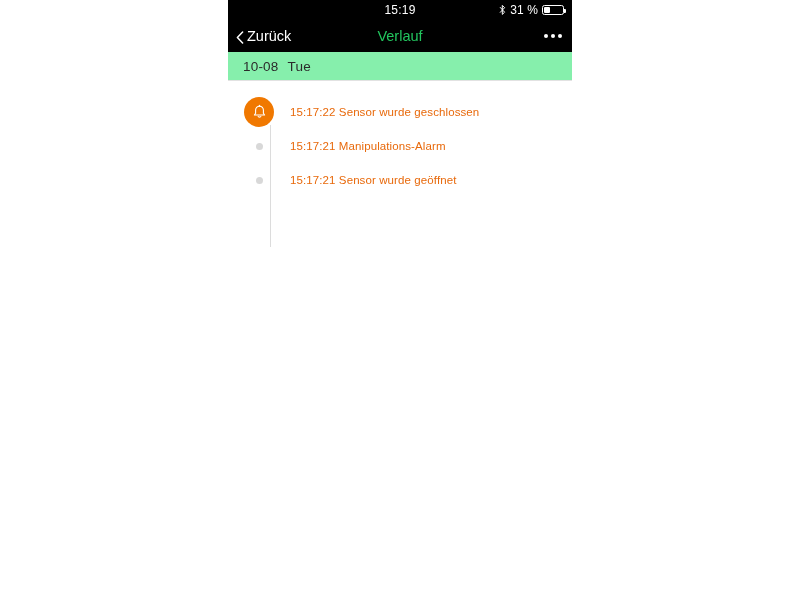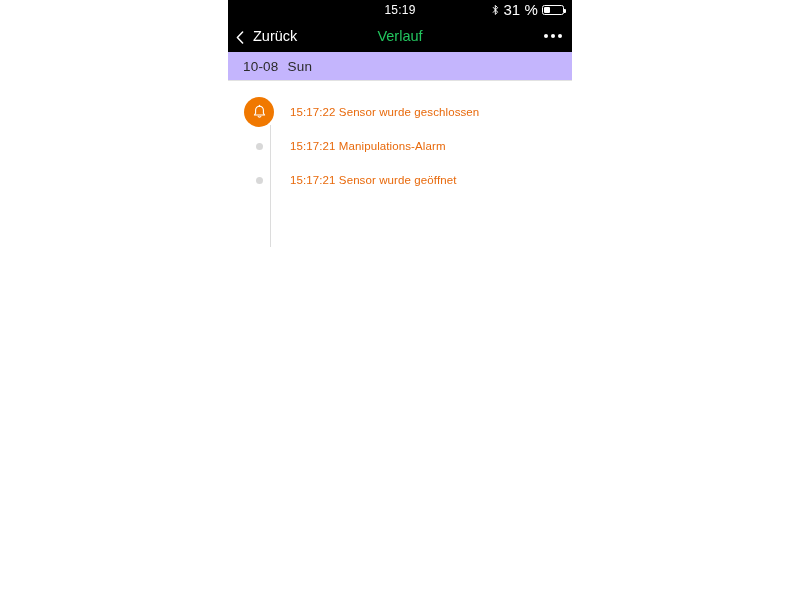--- a/index.html
+++ b/index.html
@@ -53,21 +53,21 @@
     gap: 4px;
   }
   .bt-icon {
     display: inline-block;
     width: 7px;
     height: 12px;
     position: relative;
   }
   .bt-icon svg { display: block; }
   .battery-pct {
-    font-size: 15px;
+    font-size: 12px;
     letter-spacing: 0.1px;
   }
   .battery {
     display: inline-block;
     width: 22px;
     height: 10px;
     border: 1px solid #ffffff;
     border-radius: 2.5px;
     position: relative;
     box-sizing: border-box;
@@ -99,21 +99,21 @@
     background: #000000;
     color: #ffffff;
   }
   .nav-back {
     position: absolute;
     left: 8px;
     top: 0;
     height: 32px;
     display: flex;
     align-items: center;
-    gap: 9px;
+    gap: 3px;
     cursor: pointer;
   }
   .chev {
     display: inline-block;
     width: 8px;
     height: 13px;
   }
   .nav-back-label {
     font-size: 14.5px;
     color: #ffffff;
@@ -141,21 +141,21 @@
     width: 4px;
     height: 4px;
     border-radius: 50%;
     background: #ffffff;
     display: block;
   }
 
   
   .date-header {
     height: 29px;
-    background: #c4b5fd;
+    background: #86efac;
     border-bottom: 1px solid #e2e2e2;
     display: flex;
     align-items: center;
     padding-left: 15px;
     box-sizing: border-box;
   }
   .date-header .date-main {
     font-size: 13.5px;
     color: #2b2b2b;
     letter-spacing: 0.2px;
@@ -253,21 +253,21 @@
     <div class="nav-title">Verlauf</div>
     <div class="nav-more">
       <span class="dot"></span>
         <span class="dot"></span>
         <span class="dot"></span>
     </div>
   </div>
 
   <div class="date-header">
     <span class="date-main">10-08</span>
-    <span class="date-day">Sun</span>
+    <span class="date-day">Tue</span>
   </div>
 
   <div class="timeline">
     <div class="tl-line"></div>
 
     <div class="event first">
       <div class="marker">
         <div class="bell-badge">
           <svg width="15" height="16" viewBox="0 0 15 16">
             <path d="M7.5 2.2 C5.1 2.2 3.6 3.8 3.6 6.1 L3.6 9.2 L2.4 11 L12.6 11 L11.4 9.2 L11.4 6.1 C11.4 3.8 9.9 2.2 7.5 2.2 Z" fill="none" stroke="#ffffff" stroke-width="1.1" stroke-linejoin="round"></path>

